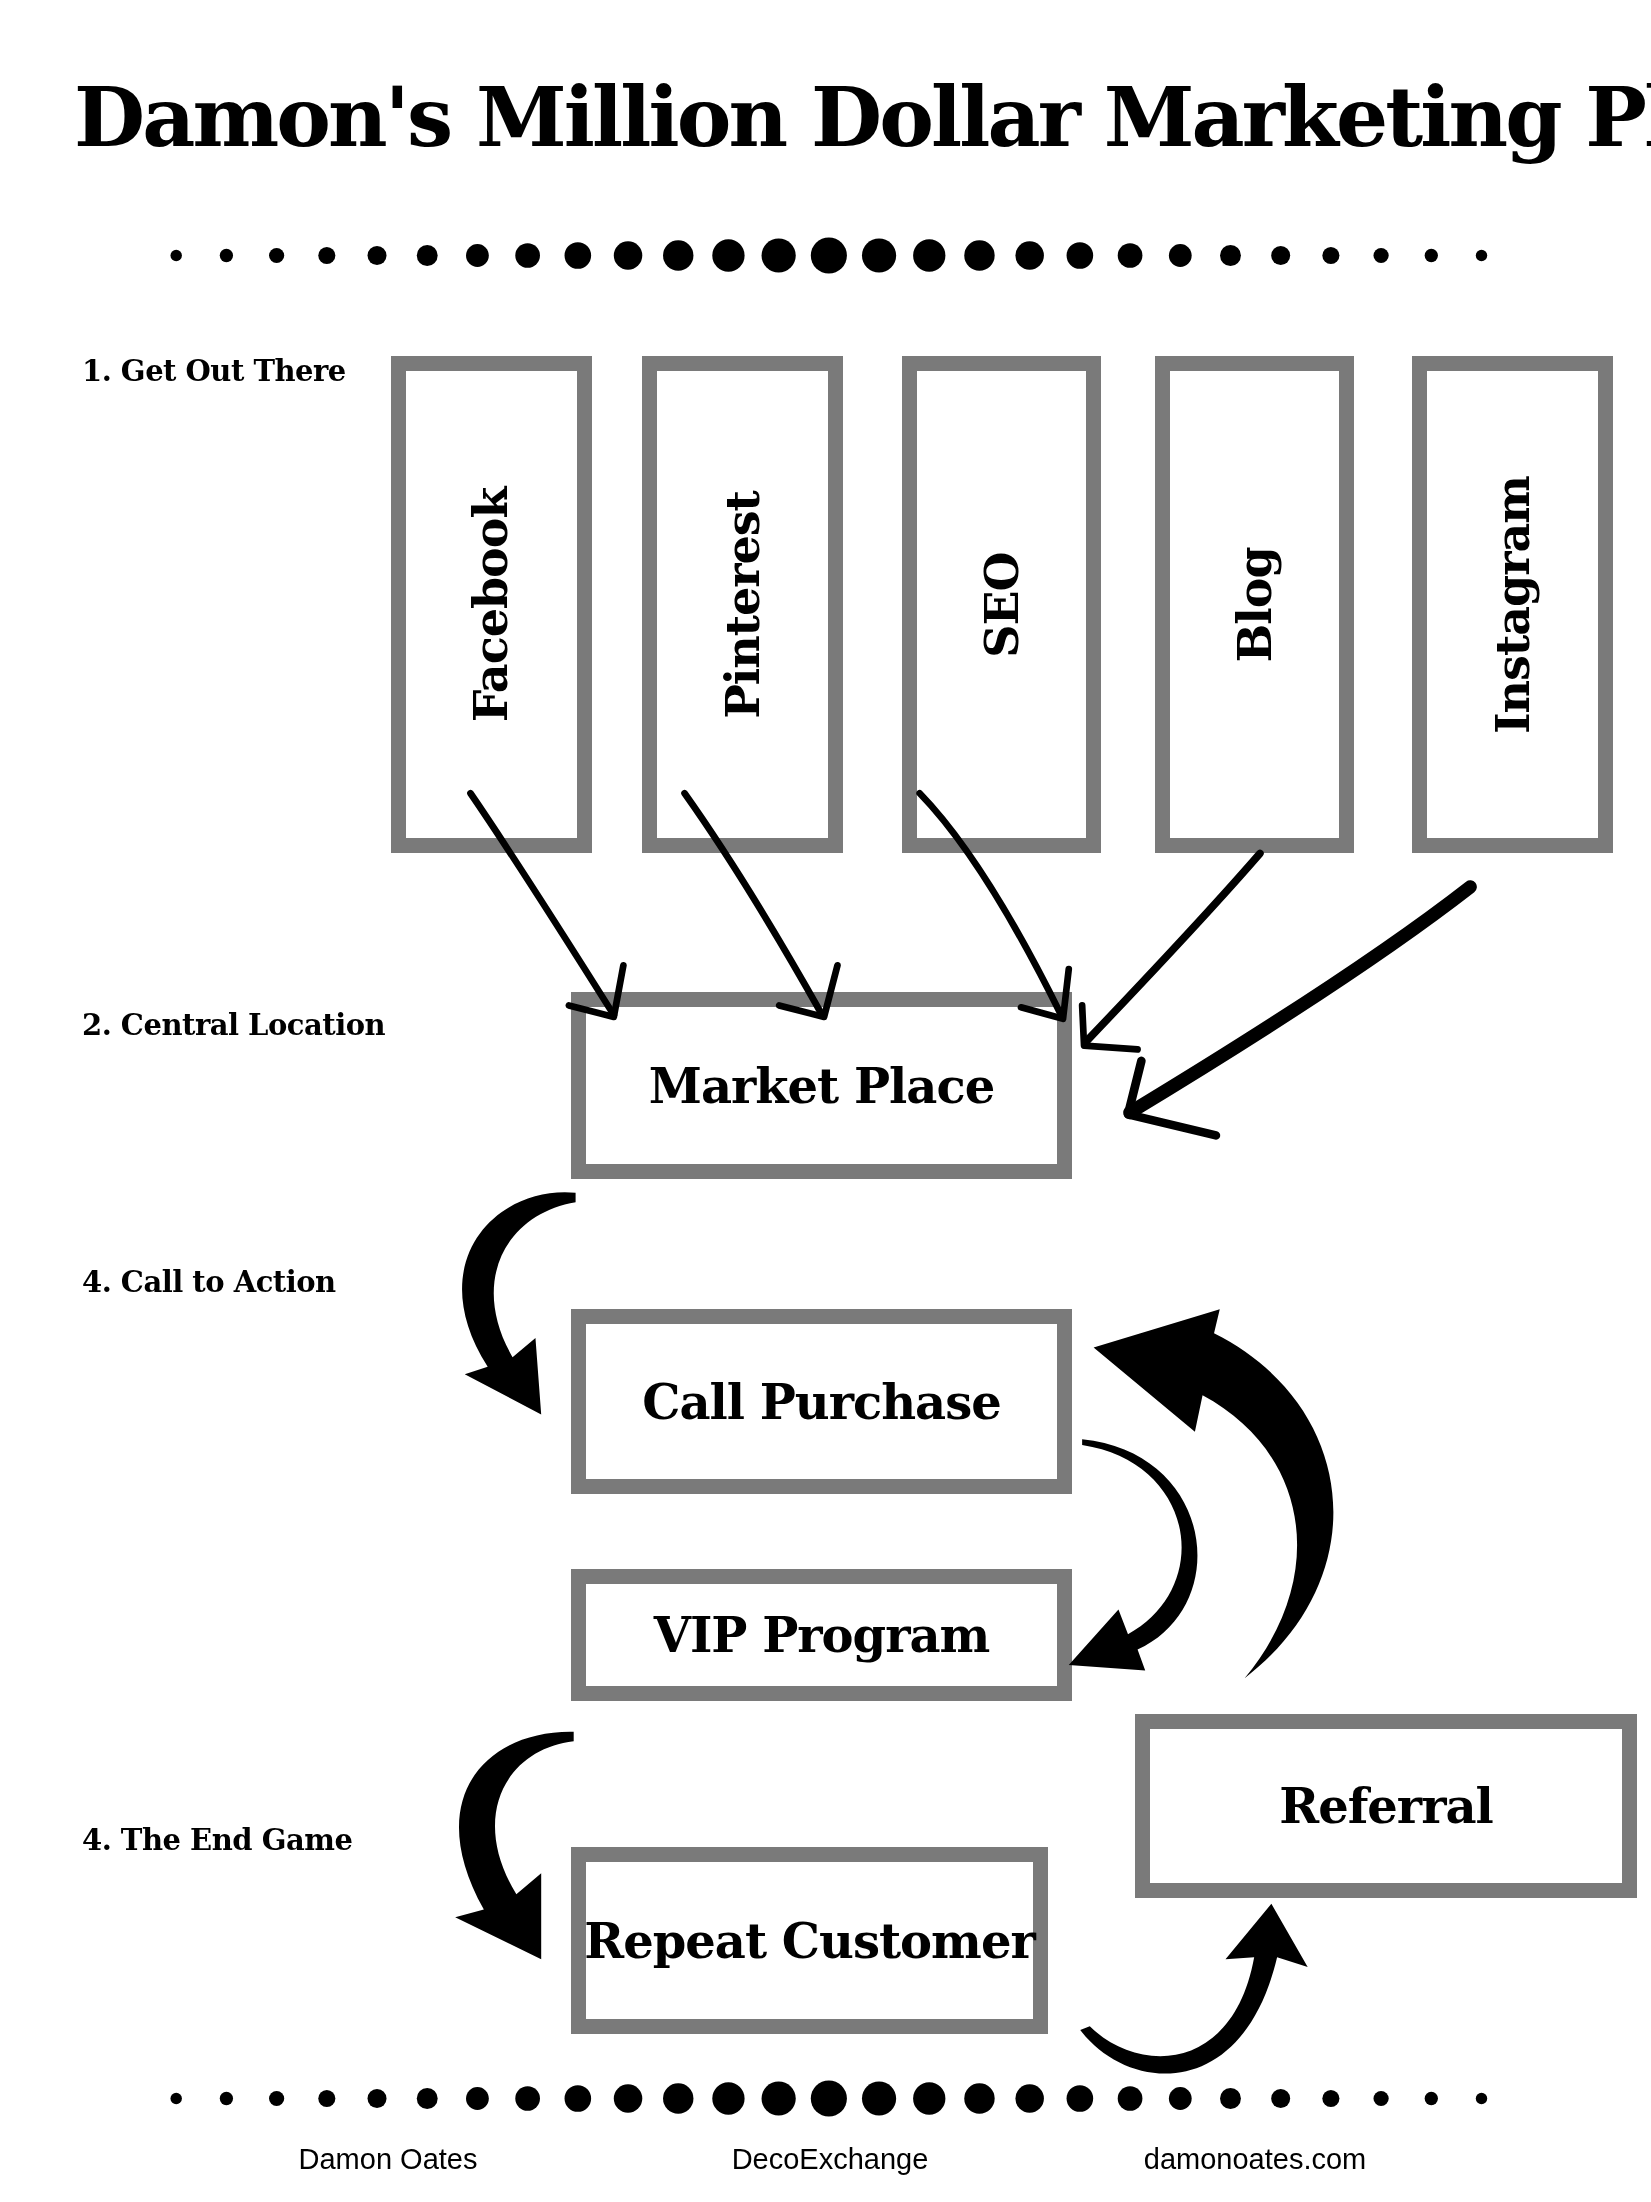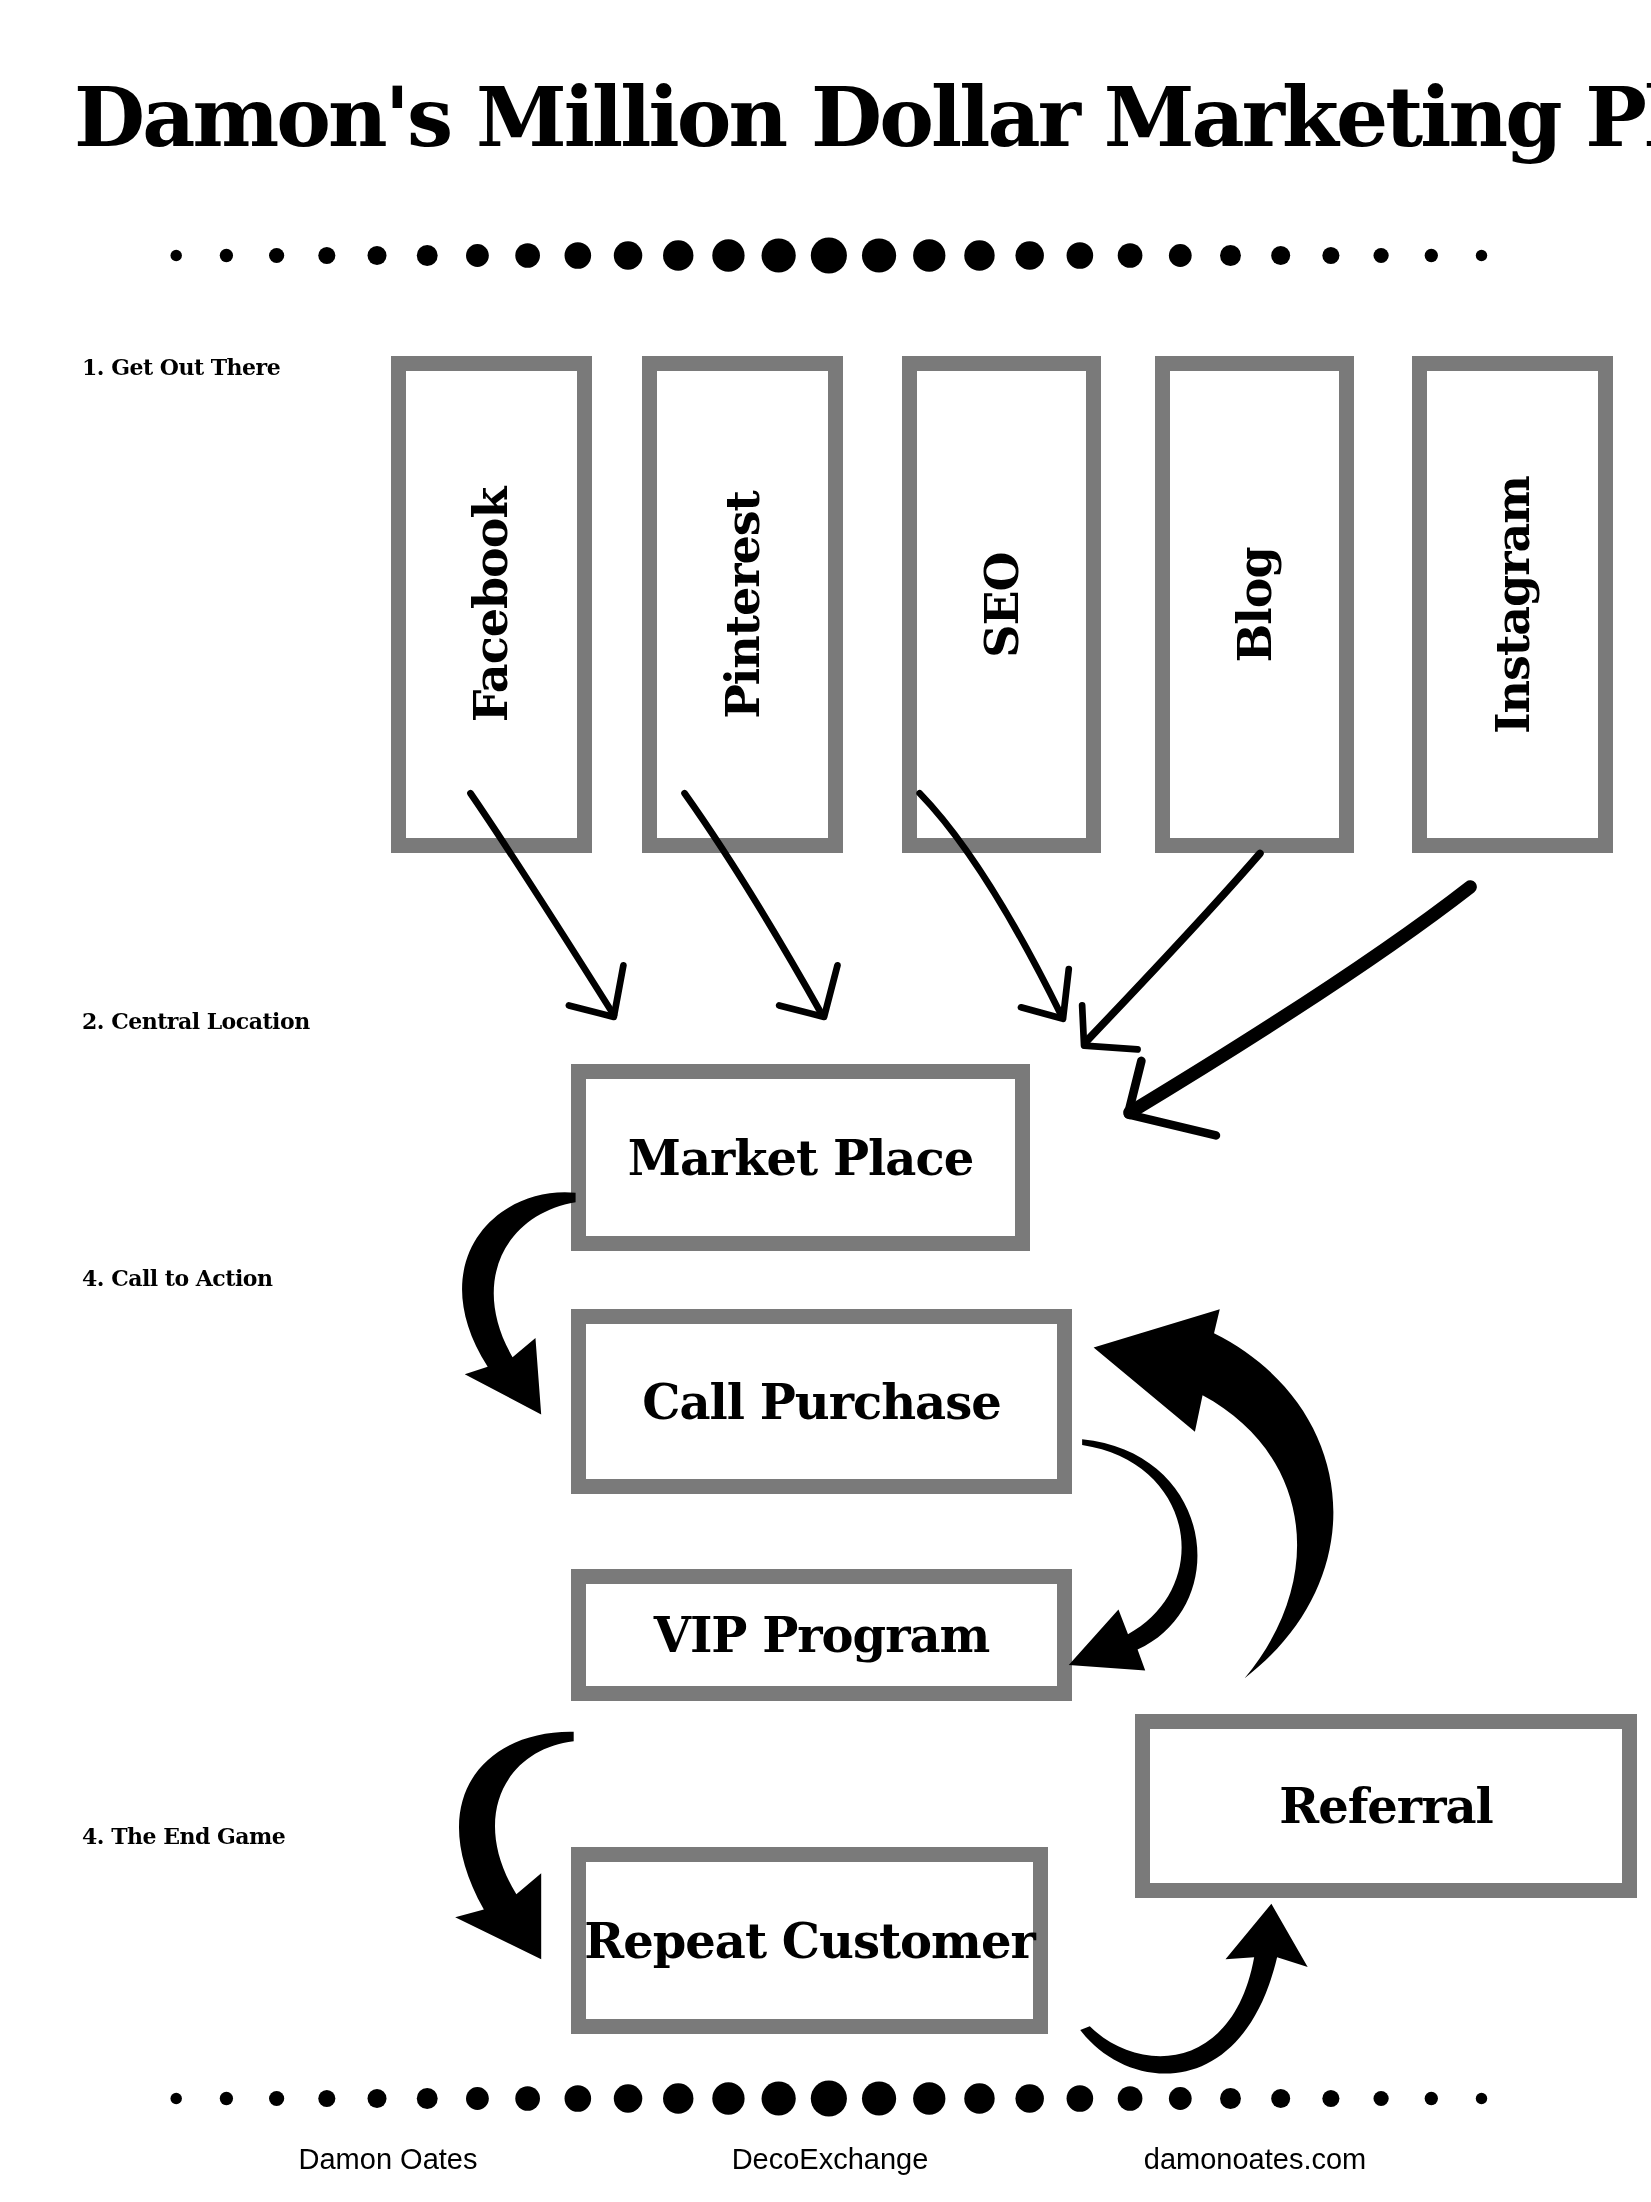--- a/index.html
+++ b/index.html
@@ -1,18 +1,18 @@
 <!DOCTYPE html>
 <html><head>
 <meta charset="utf-8">
 <style>
   html, body { margin:0; padding:0; background:#ffffff; }
   body { width:1652px; height:2202px; position:relative; overflow:hidden; font-family:"DejaVu Serif", serif; color:#000; }
   .title { position:absolute; left:74px; top:69px; font-size:82px; font-weight:bold; letter-spacing:-2.9px; white-space:nowrap; font-family:"DejaVu Serif", serif; }
-  .step { position:absolute; font-size:22px; font-weight:bold; white-space:nowrap; letter-spacing:-0.5px; }
+  .step { position:absolute; font-size:29px; font-weight:bold; white-space:nowrap; letter-spacing:-0.5px; }
   .box { position:absolute; box-sizing:border-box; border:15.3px solid #7a7a7a; background:#fff; display:flex; align-items:center; justify-content:center; }
   .vbox span { transform:rotate(-90deg); white-space:nowrap; font-size:46px; font-weight:bold; letter-spacing:-1px; }
   .hbox span { font-size:48px; font-weight:bold; white-space:nowrap; letter-spacing:-1px; }
   .dots { position:absolute; left:0; width:1652px; height:57px; }
   .footer { position:absolute; top:2143px; font-size:29px; white-space:nowrap; transform:translateX(-50%); font-family:Liberation Sans, sans-serif; }
   svg.arrows { position:absolute; left:0; top:0; width:1652px; height:2202px; pointer-events:none; }
 </style>
 </head>
 <body>
 
@@ -62,21 +62,21 @@
 <div class="box vbox" style="left:902px;top:356px;width:199px;height:497px">
     <span>SEO</span>
   </div>
 <div class="box vbox" style="left:1155px;top:356px;width:199px;height:497px">
     <span>Blog</span>
   </div>
 <div class="box vbox" style="left:1412px;top:356px;width:201px;height:497px">
     <span>Instagram</span>
   </div>
 
-<div class="box hbox" style="left:571px;top:1064px;width:459px;height:187px">
+<div class="box hbox" style="left:571px;top:992px;width:501px;height:187px">
     <span>Market Place</span>
   </div>
 <div class="box hbox" style="left:571px;top:1309px;width:501px;height:185px">
     <span>Call Purchase</span>
   </div>
 <div class="box hbox" style="left:571px;top:1569px;width:501px;height:132px">
     <span>VIP Program</span>
   </div>
 <div class="box hbox" style="left:1135px;top:1714px;width:502px;height:184px">
     <span>Referral</span>

